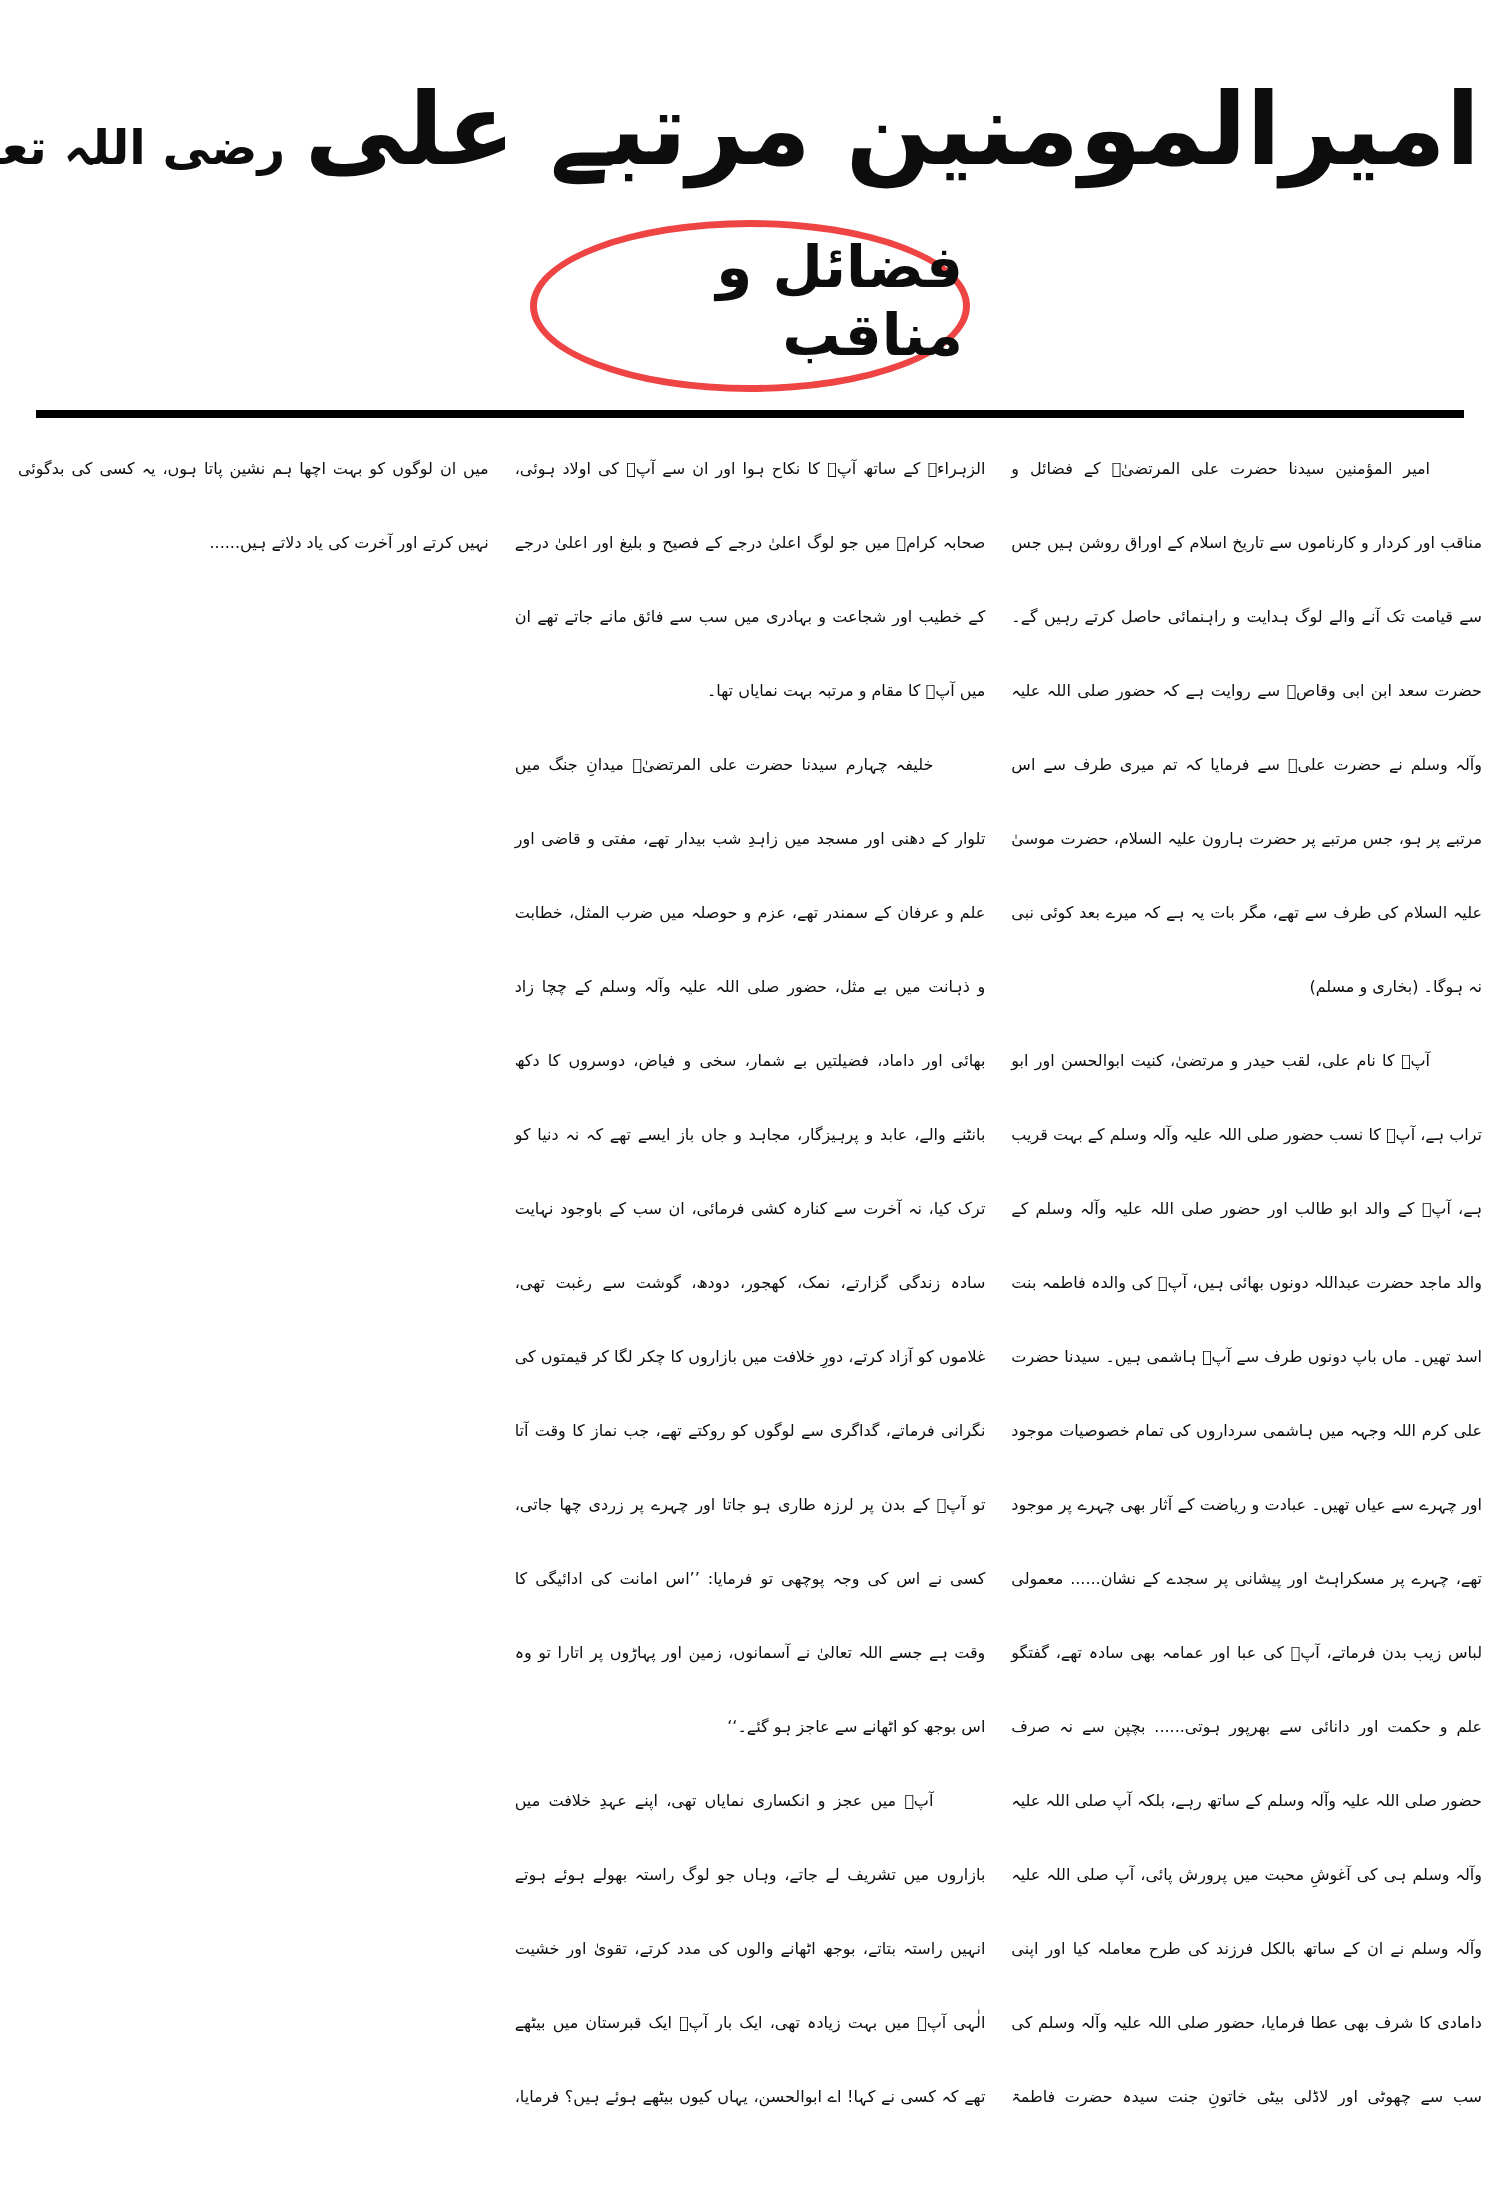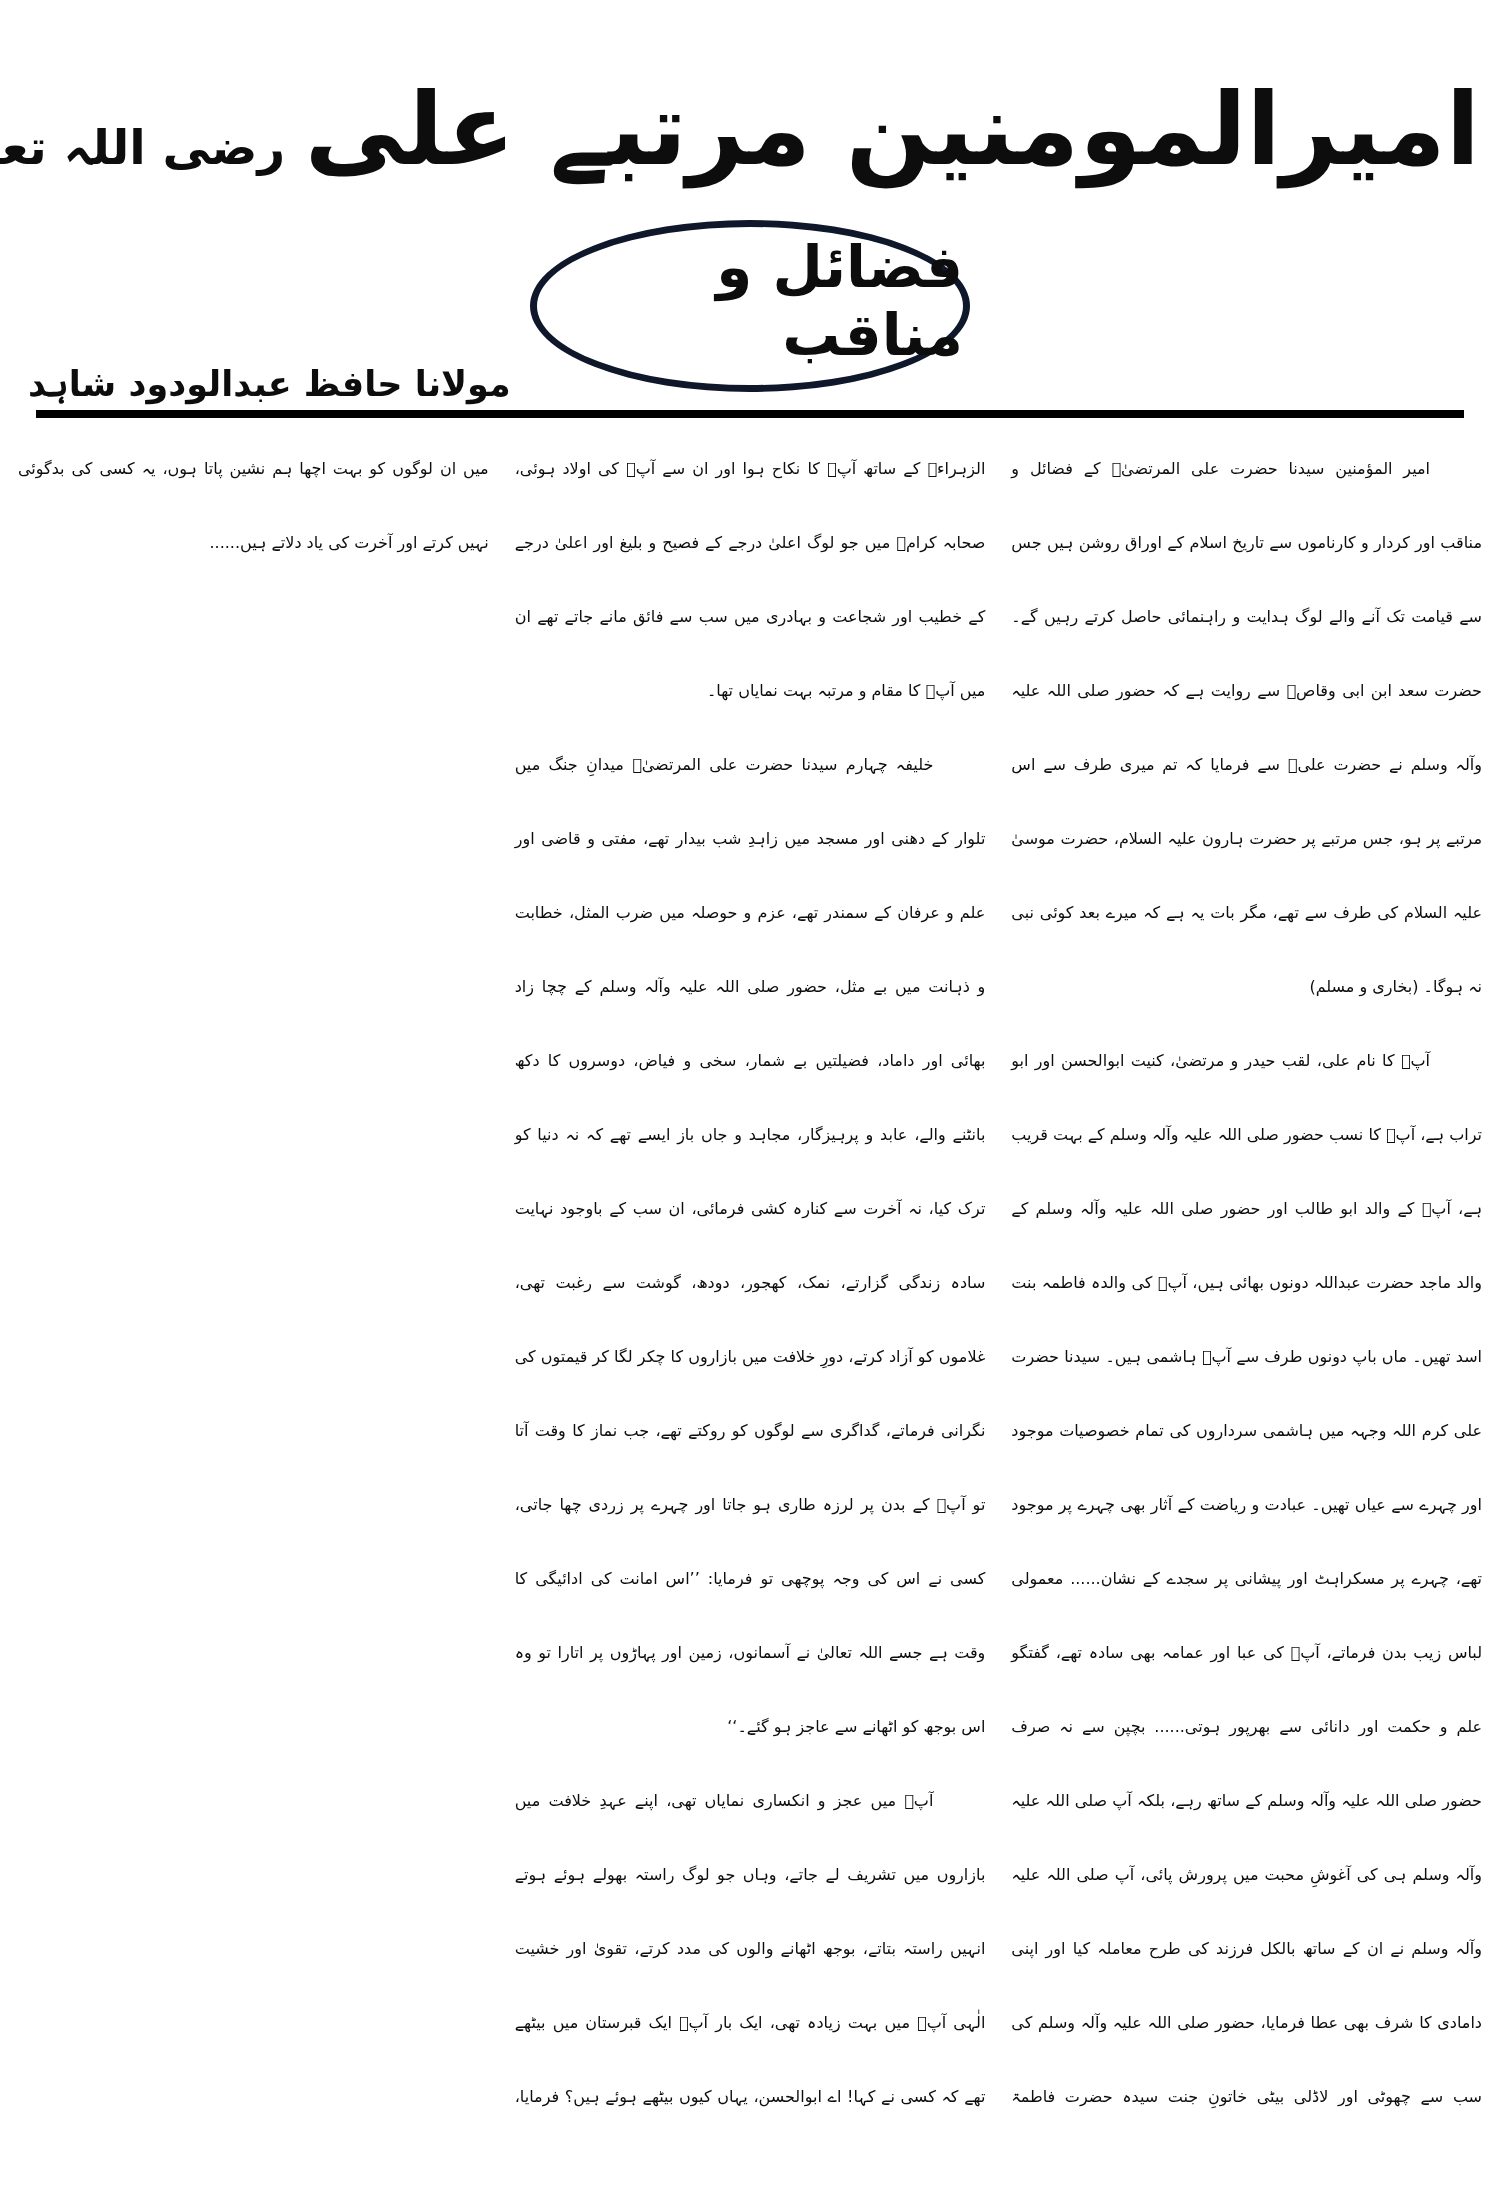--- a/index.html
+++ b/index.html
@@ -27,21 +27,21 @@
   .article-title .title-honorific { font-size: 48px; margin-right: 14px; }
   .subtitle-row {
     position: relative;
     margin-top: 40px;
     height: 180px;
   }
   .subtitle-oval {
     width: 440px;
     height: 172px;
     margin: 0 auto;
-    border: 7px solid #0f172a;
+    border: 7px solid #ef4444;
     border-radius: 50%;
     display: flex;
     align-items: center;
     justify-content: center;
   }
   .subtitle-text { font-size: 58px; font-weight: 700; padding-bottom: 10px; }
   .author-name {
     position: absolute;
     left: 8px;
     bottom: -4px;
@@ -76,21 +76,20 @@
 <div class="page">
   <div class="header">
     <div class="article-title">
       <span class="title-main">امیرالمومنین مرتبے علی</span>
       <span class="title-honorific">رضی اللہ تعالیٰ عنہ</span>
     </div>
     <div class="subtitle-row">
       <div class="subtitle-oval">
         <span class="subtitle-text">فضائل و مناقب</span>
       </div>
-      <div class="author-name">مولانا حافظ عبدالودود شاہد</div>
     </div>
     <div class="divider-rule"></div>
   </div>
 
   <div class="article-body">
       <p class="para">امیر المؤمنین سیدنا حضرت علی المرتضیٰؓ کے فضائل و مناقب اور کردار و کارناموں سے تاریخ اسلام کے اوراق روشن ہیں جس سے قیامت تک آنے والے لوگ ہدایت و راہنمائی حاصل کرتے رہیں گے۔ حضرت سعد ابن ابی وقاصؓ سے روایت ہے کہ حضور صلی اللہ علیہ وآلہ وسلم نے حضرت علیؓ سے فرمایا کہ تم میری طرف سے اس مرتبے پر ہو، جس مرتبے پر حضرت ہارون علیہ السلام، حضرت موسیٰ علیہ السلام کی طرف سے تھے، مگر بات یہ ہے کہ میرے بعد کوئی نبی نہ ہوگا۔ (بخاری و مسلم)</p>
       <p class="para">آپؓ کا نام علی، لقب حیدر و مرتضیٰ، کنیت ابوالحسن اور ابو تراب ہے، آپؓ کا نسب حضور صلی اللہ علیہ وآلہ وسلم کے بہت قریب ہے، آپؓ کے والد ابو طالب اور حضور صلی اللہ علیہ وآلہ وسلم کے والد ماجد حضرت عبداللہ دونوں بھائی ہیں، آپؓ کی والدہ فاطمہ بنت اسد تھیں۔ ماں باپ دونوں طرف سے آپؓ ہاشمی ہیں۔ سیدنا حضرت علی کرم اللہ وجہہ میں ہاشمی سرداروں کی تمام خصوصیات موجود اور چہرے سے عیاں تھیں۔ عبادت و ریاضت کے آثار بھی چہرے پر موجود تھے، چہرے پر مسکراہٹ اور پیشانی پر سجدے کے نشان...... معمولی لباس زیب بدن فرماتے، آپؓ کی عبا اور عمامہ بھی سادہ تھے، گفتگو علم و حکمت اور دانائی سے بھرپور ہوتی...... بچپن سے نہ صرف حضور صلی اللہ علیہ وآلہ وسلم کے ساتھ رہے، بلکہ آپ صلی اللہ علیہ وآلہ وسلم ہی کی آغوشِ محبت میں پرورش پائی، آپ صلی اللہ علیہ وآلہ وسلم نے ان کے ساتھ بالکل فرزند کی طرح معاملہ کیا اور اپنی دامادی کا شرف بھی عطا فرمایا، حضور صلی اللہ علیہ وآلہ وسلم کی سب سے چھوٹی اور لاڈلی بیٹی خاتونِ جنت سیدہ حضرت فاطمۃ الزہراءؓ کے ساتھ آپؓ کا نکاح ہوا اور ان سے آپؓ کی اولاد ہوئی، صحابہ کرامؓ میں جو لوگ اعلیٰ درجے کے فصیح و بلیغ اور اعلیٰ درجے کے خطیب اور شجاعت و بہادری میں سب سے فائق مانے جاتے تھے ان میں آپؓ کا مقام و مرتبہ بہت نمایاں تھا۔</p>
       <p class="para">خلیفہ چہارم سیدنا حضرت علی المرتضیٰؓ میدانِ جنگ میں تلوار کے دھنی اور مسجد میں زاہدِ شب بیدار تھے، مفتی و قاضی اور علم و عرفان کے سمندر تھے، عزم و حوصلہ میں ضرب المثل، خطابت و ذہانت میں بے مثل، حضور صلی اللہ علیہ وآلہ وسلم کے چچا زاد بھائی اور داماد، فضیلتیں بے شمار، سخی و فیاض، دوسروں کا دکھ بانٹنے والے، عابد و پرہیزگار، مجاہد و جاں باز ایسے تھے کہ نہ دنیا کو ترک کیا، نہ آخرت سے کنارہ کشی فرمائی، ان سب کے باوجود نہایت سادہ زندگی گزارتے، نمک، کھجور، دودھ، گوشت سے رغبت تھی، غلاموں کو آزاد کرتے، دورِ خلافت میں بازاروں کا چکر لگا کر قیمتوں کی نگرانی فرماتے، گداگری سے لوگوں کو روکتے تھے، جب نماز کا وقت آتا تو آپؓ کے بدن پر لرزہ طاری ہو جاتا اور چہرے پر زردی چھا جاتی، کسی نے اس کی وجہ پوچھی تو فرمایا: ’’اس امانت کی ادائیگی کا وقت ہے جسے اللہ تعالیٰ نے آسمانوں، زمین اور پہاڑوں پر اتارا تو وہ اس بوجھ کو اٹھانے سے عاجز ہو گئے۔‘‘</p>
       <p class="para">آپؓ میں عجز و انکساری نمایاں تھی، اپنے عہدِ خلافت میں بازاروں میں تشریف لے جاتے، وہاں جو لوگ راستہ بھولے ہوئے ہوتے انہیں راستہ بتاتے، بوجھ اٹھانے والوں کی مدد کرتے، تقویٰ اور خشیت الٰہی آپؓ میں بہت زیادہ تھی، ایک بار آپؓ ایک قبرستان میں بیٹھے تھے کہ کسی نے کہا! اے ابوالحسن، یہاں کیوں بیٹھے ہوئے ہیں؟ فرمایا، میں ان لوگوں کو بہت اچھا ہم نشین پاتا ہوں، یہ کسی کی بدگوئی نہیں کرتے اور آخرت کی یاد دلاتے ہیں......</p>
     </div>

